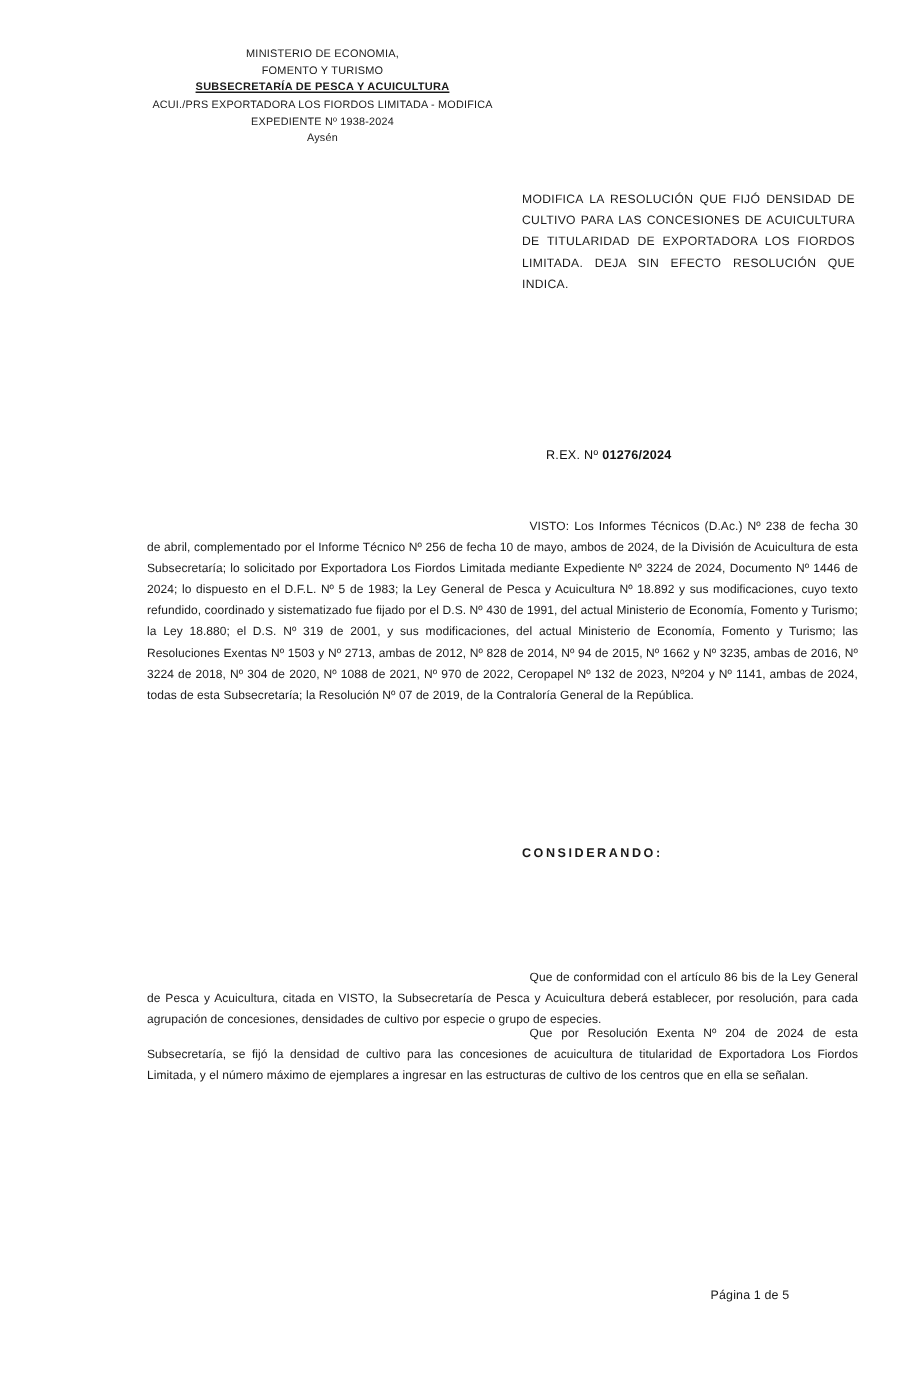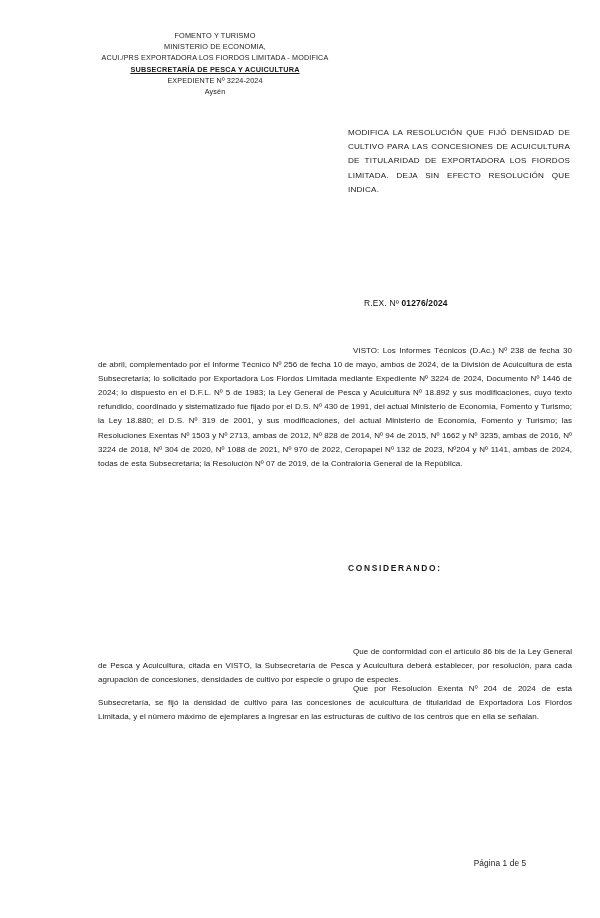--- a/index.html
+++ b/index.html
@@ -140,25 +140,25 @@
     letter-spacing: 0.1px;
     color: #1a1a1a;
   }
 </style>
 </head>
 <body>
 
 <div class="page">
 
   <div class="doc-header">
+    <span class="hl">MINISTERIO DE ECONOMIA,</span>
     <span class="hl">FOMENTO Y TURISMO</span>
-    <span class="hl">MINISTERIO DE ECONOMIA,</span>
+    <span class="hl bold-underline">SUBSECRETARÍA DE PESCA Y ACUICULTURA</span>
     <span class="hl sub-line">ACUI./PRS EXPORTADORA LOS FIORDOS LIMITADA - MODIFICA</span>
-    <span class="hl bold-underline">SUBSECRETARÍA DE PESCA Y ACUICULTURA</span>
-    <span class="hl sub-line">EXPEDIENTE Nº 3224-2024</span>
+    <span class="hl sub-line">EXPEDIENTE Nº 1938-2024</span>
     <span class="hl sub-line">Aysén</span>
   </div>
 
   <div class="title-block">
     <p>MODIFICA LA RESOLUCIÓN QUE FIJÓ DENSIDAD DE CULTIVO PARA LAS CONCESIONES DE ACUICULTURA DE TITULARIDAD DE EXPORTADORA LOS FIORDOS LIMITADA. DEJA SIN EFECTO RESOLUCIÓN QUE INDICA.</p>
   </div>
 
 
   <div class="res-number">
     <span class="rlabel">R.EX. Nº</span>

